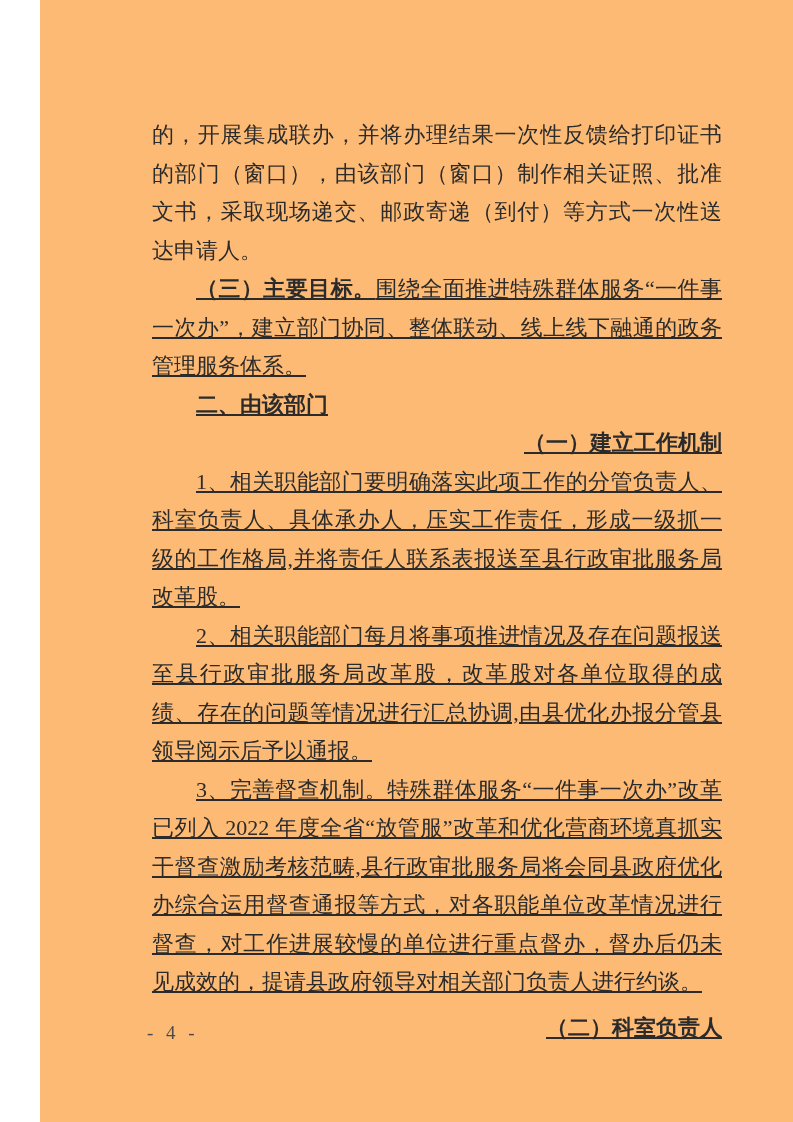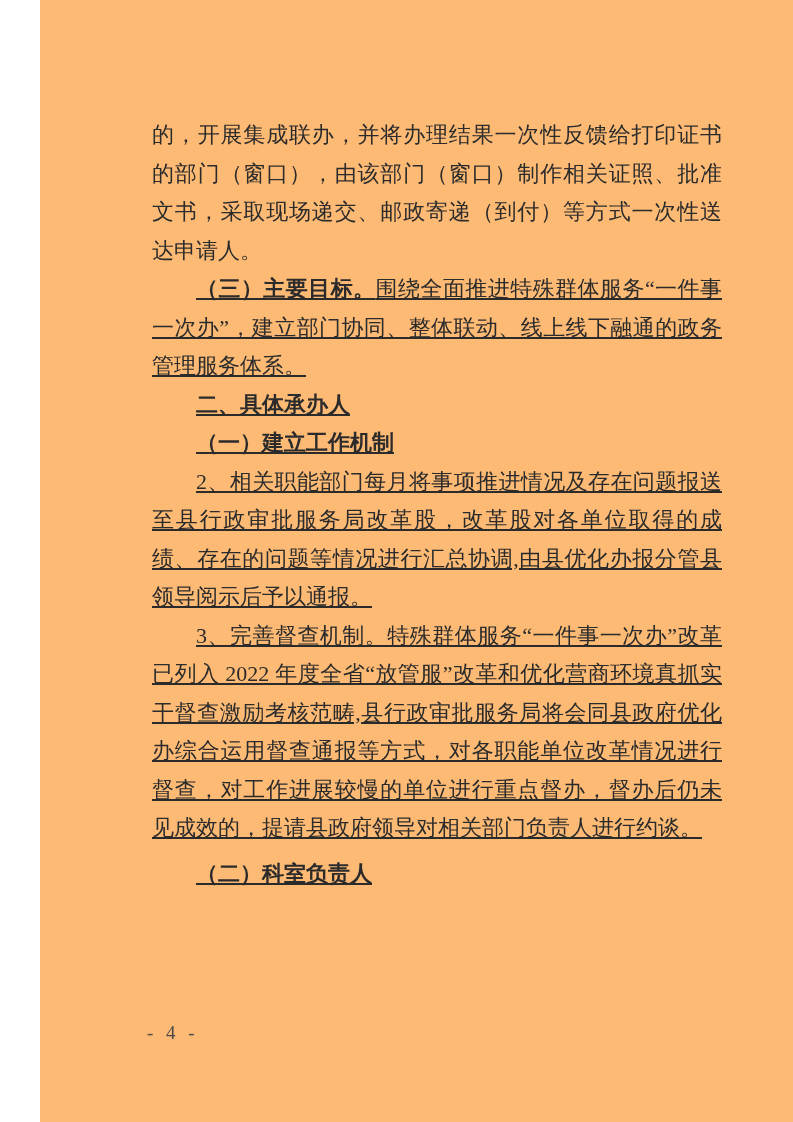--- a/index.html
+++ b/index.html
@@ -32,21 +32,21 @@
   }
   .para.indent { text-indent: 2em; text-decoration: underline; }
   .para.space-before { margin-top: 7px; }
   .heading-hei {
     font-family: "Liberation Sans", sans-serif;
     font-weight: bold;
     text-align: left;
   }
   .heading-kai {
     font-weight: bold;
-    text-align: left;
+    text-align: right;
   }
   .run { font-weight: normal; }
   .run.bold { font-weight: bold; }
   .page-number {
     position: absolute;
     left: 107px;
     top: 1022px;
     font-family: "Liberation Serif", serif;
     font-size: 19px;
     color: #4a4a4a;
@@ -54,20 +54,21 @@
     white-space: pre;
   }
 </style>
 </head>
 <body>
 
 <div class="page">
   <div class="doc-body">
       <p class="para body"><span class="run">的，开展集成联办，并将办理结果一次性反馈给打印证书的部门（窗口），由该部门（窗口）制作相关证照、批准文书，采取现场递交、邮政寄递（到付）等方式一次性送达申请人。</span></p>
       <p class="para body indent"><span class="run bold">（三）主要目标。</span><span class="run">围绕全面推进特殊群体服务“一件事一次办”，建立部门协同、整体联动、线上线下融通的政务管理服务体系。</span></p>
-      <p class="para heading-hei indent"><span class="run bold">二、具体承办人</span></p>
+      <p class="para heading-hei indent"><span class="run bold">二、由该部门</span></p>
       <p class="para heading-kai indent"><span class="run bold">（一）建立工作机制</span></p>
+      <p class="para body indent"><span class="run">1、相关职能部门要明确落实此项工作的分管负责人、科室负责人、具体承办人，压实工作责任，形成一级抓一级的工作格局,并将责任人联系表报送至县行政审批服务局改革股。</span></p>
       <p class="para body indent"><span class="run">2、相关职能部门每月将事项推进情况及存在问题报送至县行政审批服务局改革股，改革股对各单位取得的成绩、存在的问题等情况进行汇总协调,由县优化办报分管县领导阅示后予以通报。</span></p>
       <p class="para body indent"><span class="run">3、完善督查机制。特殊群体服务“一件事一次办”改革已列入 2022 年度全省“放管服”改革和优化营商环境真抓实干督查激励考核范畴,县行政审批服务局将会同县政府优化办综合运用督查通报等方式，对各职能单位改革情况进行督查，对工作进展较慢的单位进行重点督办，督办后仍未见成效的，提请县政府领导对相关部门负责人进行约谈。</span></p>
       <p class="para heading-kai indent space-before"><span class="run bold">（二）科室负责人</span></p>
     </div>
   <div class="page-number">- 4 -</div>
 </div>
 
 </body></html>

